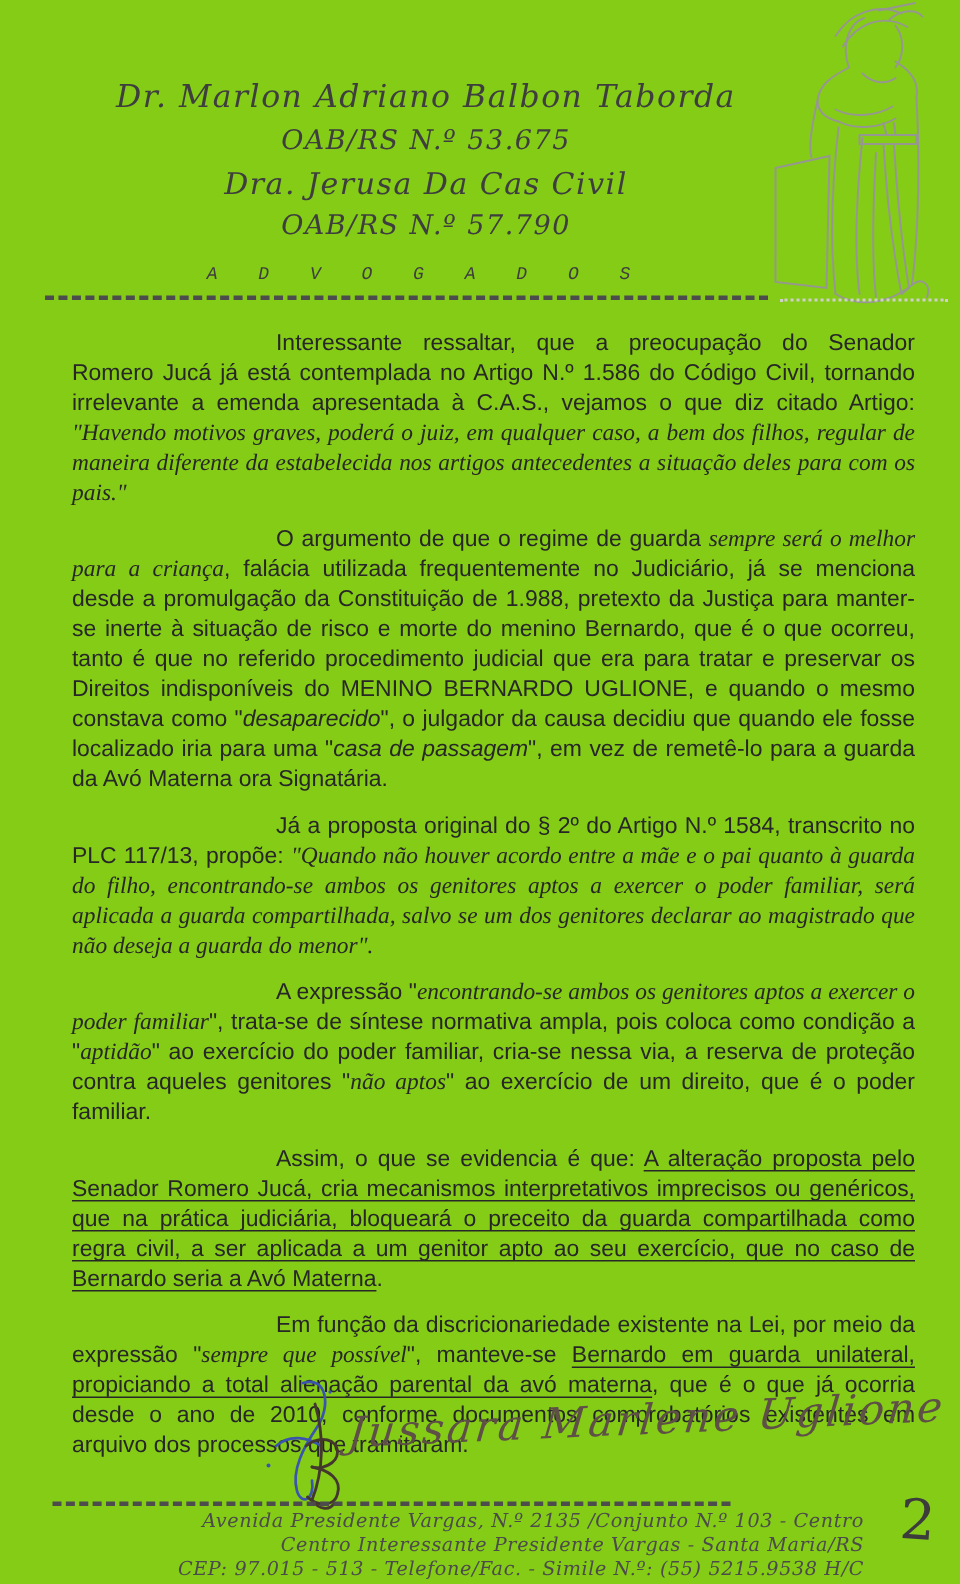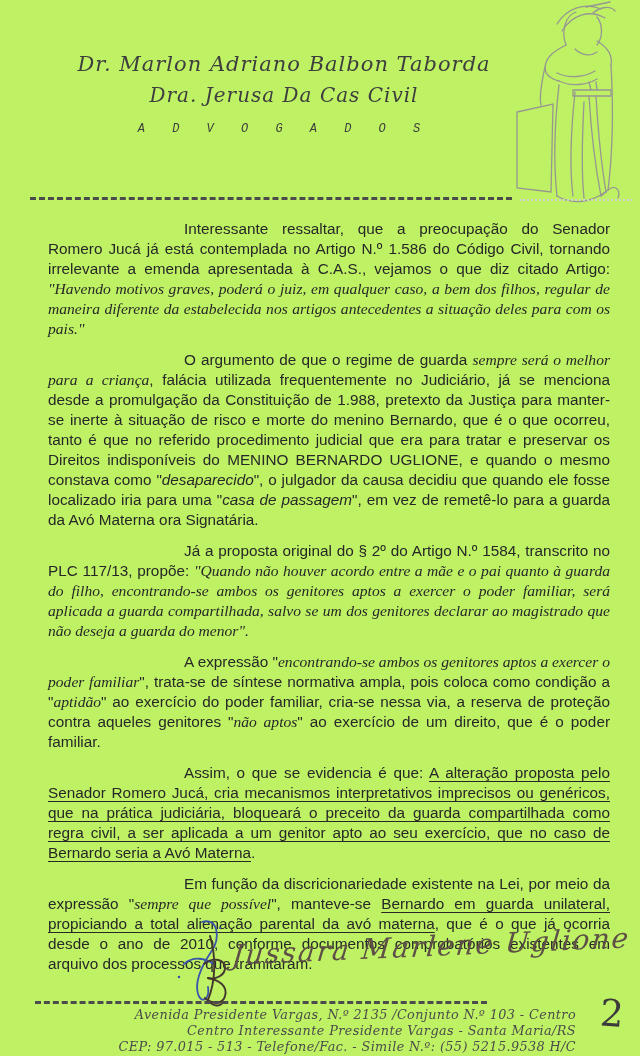--- a/index.html
+++ b/index.html
@@ -1,18 +1,18 @@
 <!DOCTYPE html>
 <html><head>
 <meta charset="utf-8">
 <style>
   html, body { margin:0; padding:0; background:#e8e8e6; }
   .page {
     position:relative; width:640px; height:1056px; margin:0 auto;
-    background:#bef264; overflow:hidden;
+    background:#84cc16; overflow:hidden;
     font-family:"Liberation Sans", sans-serif;
   }
 
   
   .hdr {
     position:absolute; top:52px; left:60px; width:448px;
     text-align:center; color:#3e3e3e;
     font-family:"DejaVu Serif", serif; font-style:italic;
   }
   .hdr .nm1 { font-size:21px; letter-spacing:1px; margin-bottom:7px; }
@@ -60,21 +60,23 @@
     transform:rotate(4deg);
   }
 </style>
 </head>
 <body>
 
 <div class="page">
 
   <div class="hdr">
     <div class="nm1">Dr. Marlon Adriano Balbon Taborda</div>
+    <div class="oab">OAB/RS N.º 53.675</div>
     <div class="nm2">Dra. Jerusa Da Cas Civil</div>
+    <div class="oab">OAB/RS N.º 57.790</div>
     <div class="adv">A D V O G A D O S</div>
   </div>
 
   <svg class="statue" viewBox="0 0 150 215" fill="none" stroke="#979792" stroke-width="1.3" stroke-linecap="round">
 
     <path d="M70,24 C80,8 98,2 114,9"></path>
     <path d="M75,31 C85,15 102,9 118,18"></path>
     <path d="M99,7 L123,2"></path>
     <path d="M106,13 C114,6 124,6 128,11"></path>
 

